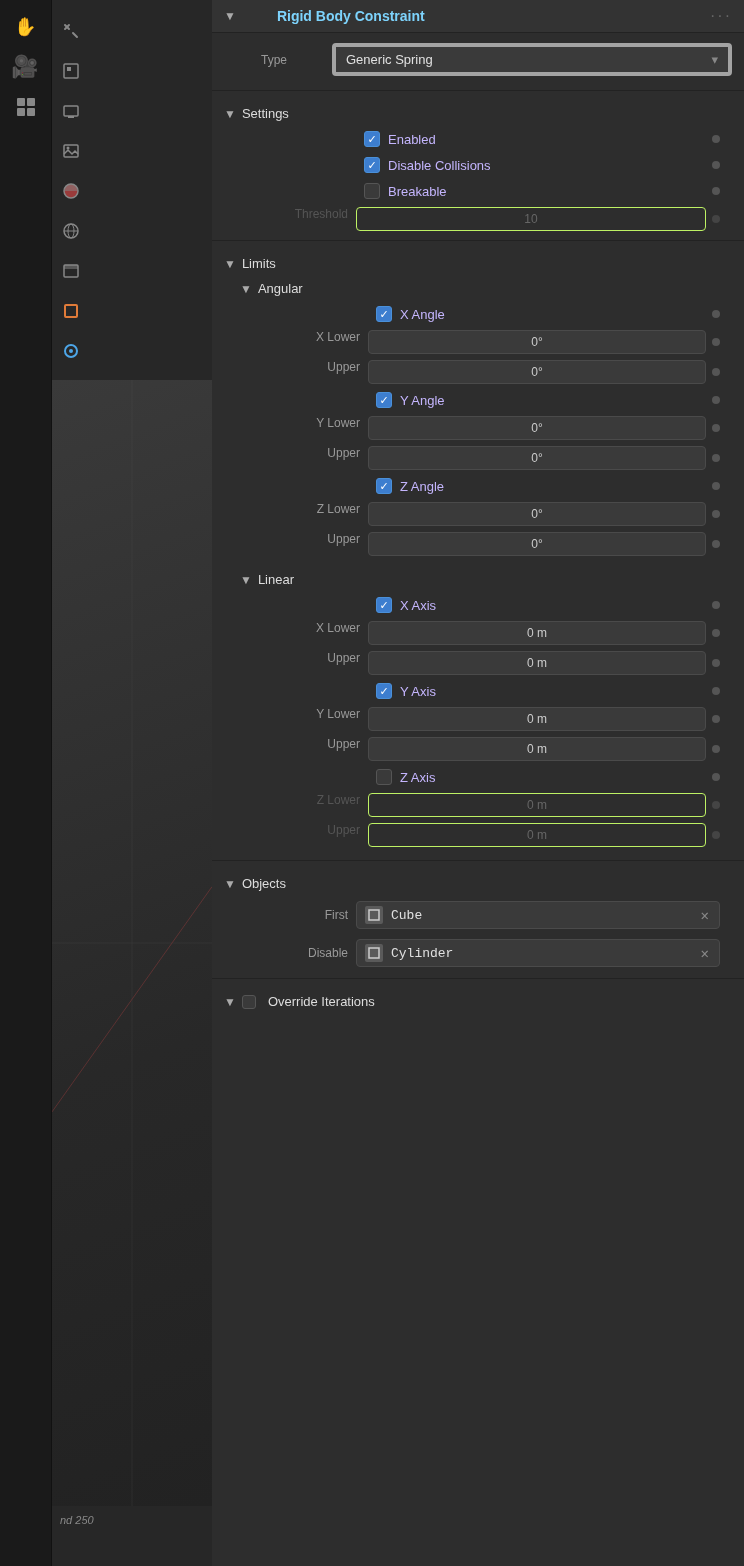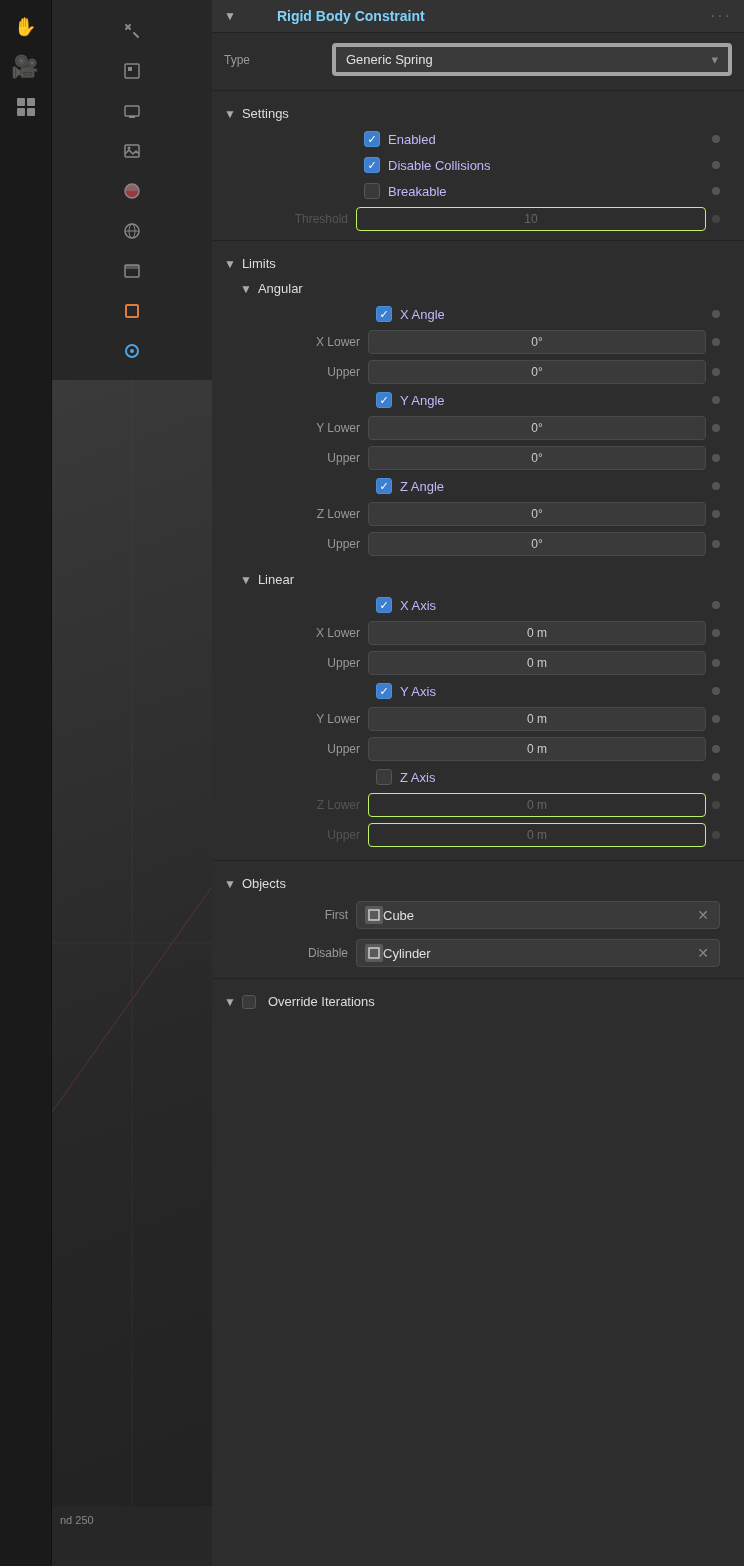--- a/index.html
+++ b/index.html
@@ -36,24 +36,25 @@
       font-size: 18px;
       color: #888;
     }
 
     
     .sidebar-icons2 {
       width: 160px;
       background: #272727;
       display: flex;
       flex-direction: column;
-      align-items: center;
+      align-items: flex-start;
       padding-top: 8px;
       gap: 2px;
       position: relative;
+      font-style: italic;
     }
     .sidebar-icon2 {
       width: 38px;
       height: 38px;
       border-radius: 5px;
       display: flex;
       align-items: center;
       justify-content: center;
       cursor: pointer;
       font-size: 16px;
@@ -116,21 +117,21 @@
     
     .type-row {
       display: flex;
       align-items: center;
       padding: 10px 12px;
     }
     .type-label {
       color: #999;
       font-size: 12px;
       width: 100px;
-      text-align: left;
+      text-align: center;
       flex-shrink: 0;
     }
     .type-dropdown {
       flex: 1;
       margin-left: 8px;
       background: #3a3a3a;
       border: 4px solid #a3a3a3;
       border-radius: 4px;
       color: #e0e0e0;
       font-size: 13px;
@@ -210,21 +211,20 @@
     }
     .num-field-disabled {
       background: #2d2d2d;
       border: 1px solid #bef264;
       color: #666;
     }
 
     
     .field-row {
       display: flex;
-      align-items: center;
       padding: 3px 12px;
       min-height: 26px;
     }
     .field-label {
       width: 120px;
       text-align: right;
       color: #999;
       font-size: 12px;
       flex-shrink: 0;
       padding-right: 8px;
@@ -270,22 +270,24 @@
       padding-right: 8px;
     }
     .obj-selector {
       flex: 1;
       background: #3a3a3a;
       border: 1px solid #4a4a4a;
       border-radius: 4px;
       display: flex;
       align-items: center;
       padding: 4px 8px;
+      gap: 8px;
       cursor: pointer;
       min-height: 28px;
+      font-family: Liberation Mono, monospace;
     }
     .obj-icon {
       width: 18px;
       height: 18px;
       background: #5a5a5a;
       border-radius: 2px;
       display: flex;
       align-items: center;
       justify-content: center;
       font-size: 10px;

